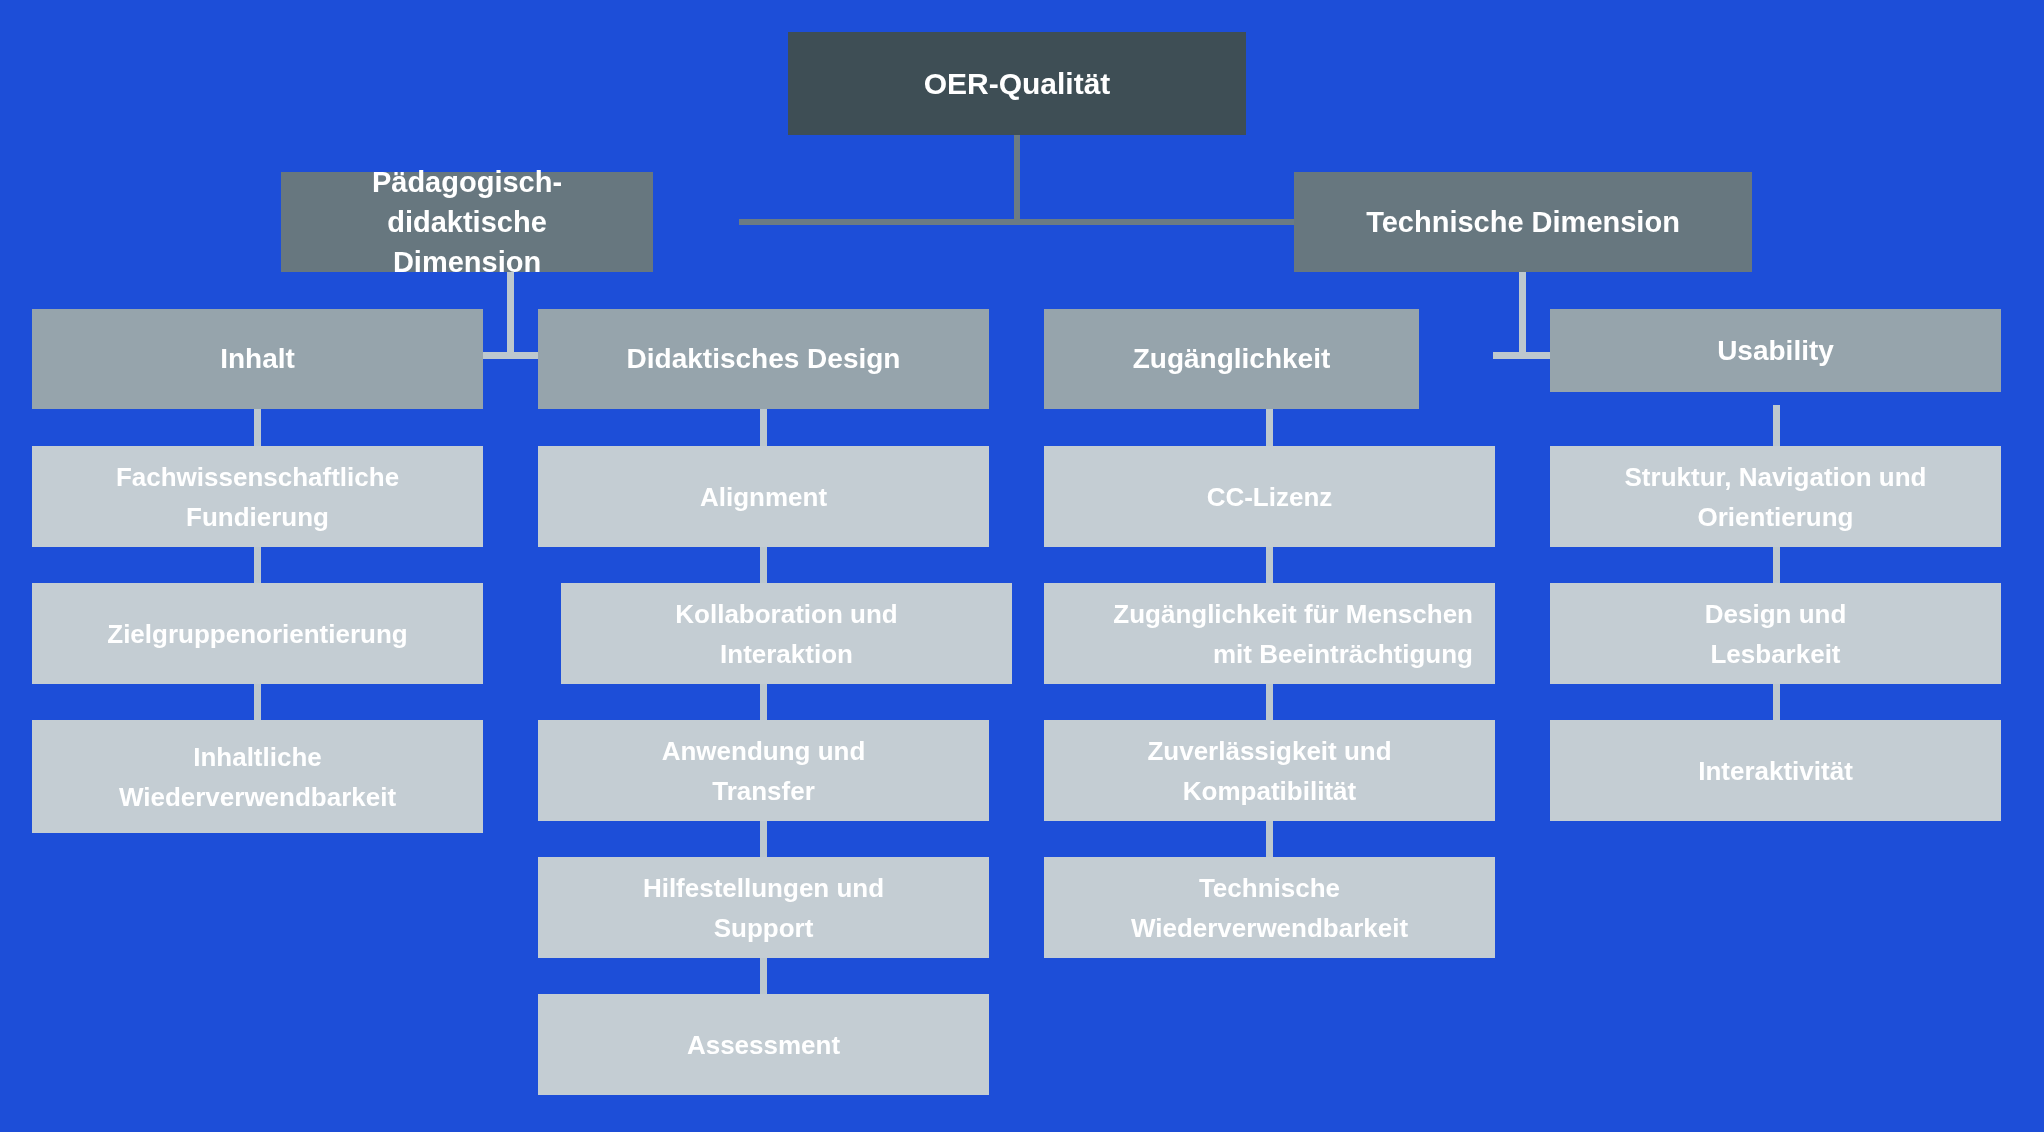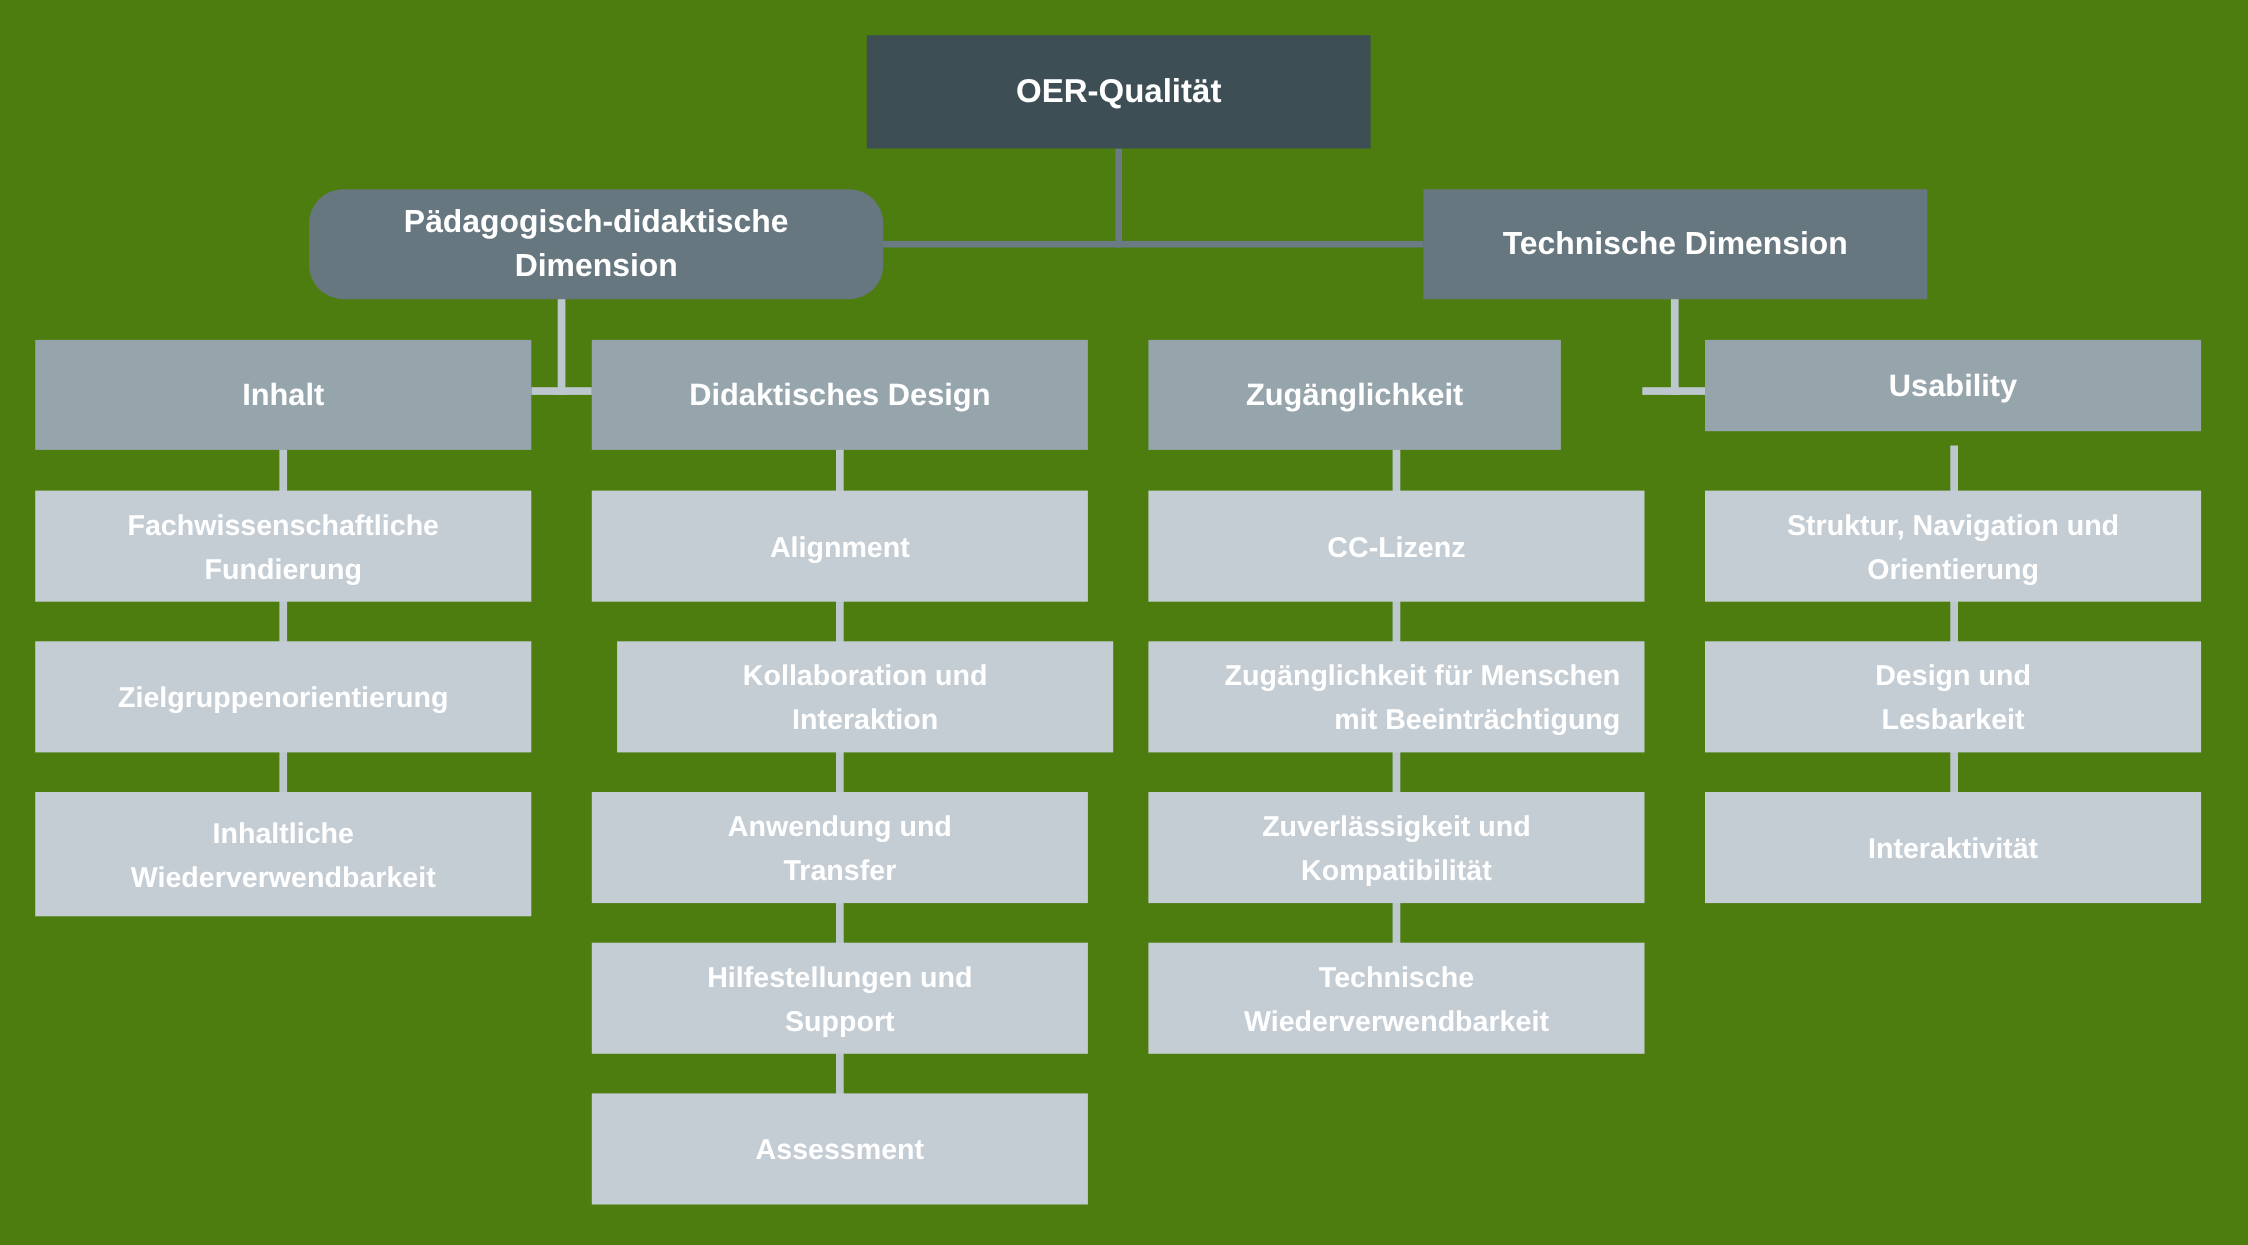--- a/index.html
+++ b/index.html
@@ -4,21 +4,21 @@
 <style>
   html, body {
     margin: 0;
     padding: 0;
     background: #ffffff;
   }
   .canvas {
     position: relative;
     width: 2044px;
     height: 1132px;
-    background: #4d7c0f;
+    background: #1d4ed8;
     font-family: "Liberation Sans", sans-serif;
     overflow: hidden;
   }
   .node {
     position: absolute;
     display: flex;
     align-items: center;
     justify-content: center;
     text-align: center;
     color: var(--text, #ffffff);
@@ -87,21 +87,21 @@
   <div class="line light" style="left:1266px; top:817px; width:7px; height:44px;"></div>
 
   <div class="line light" style="left:1773px; top:405px; width:7px; height:45px;"></div>
   <div class="line light" style="left:1773px; top:543px; width:7px; height:44px;"></div>
   <div class="line light" style="left:1773px; top:680px; width:7px; height:44px;"></div>
 
   <div class="node l1" style="left:788px; top:32px; width:458px; height:103px;">
     <span>OER-Qualität</span>
   </div>
 
-  <div class="node l2" style="left:281px; top:172px; width:522px; height:100px;border-radius:31px;">
+  <div class="node l2" style="left:281px; top:172px; width:372px; height:100px;">
     <span>Pädagogisch-didaktische
 Dimension</span>
   </div>
   <div class="node l2" style="left:1294px; top:172px; width:458px; height:100px;">
     <span>Technische Dimension</span>
   </div>
 
   <div class="node l3" style="left:32px; top:309px; width:451px; height:100px;align-items:center;">
     <span>Inhalt</span>
   </div>

